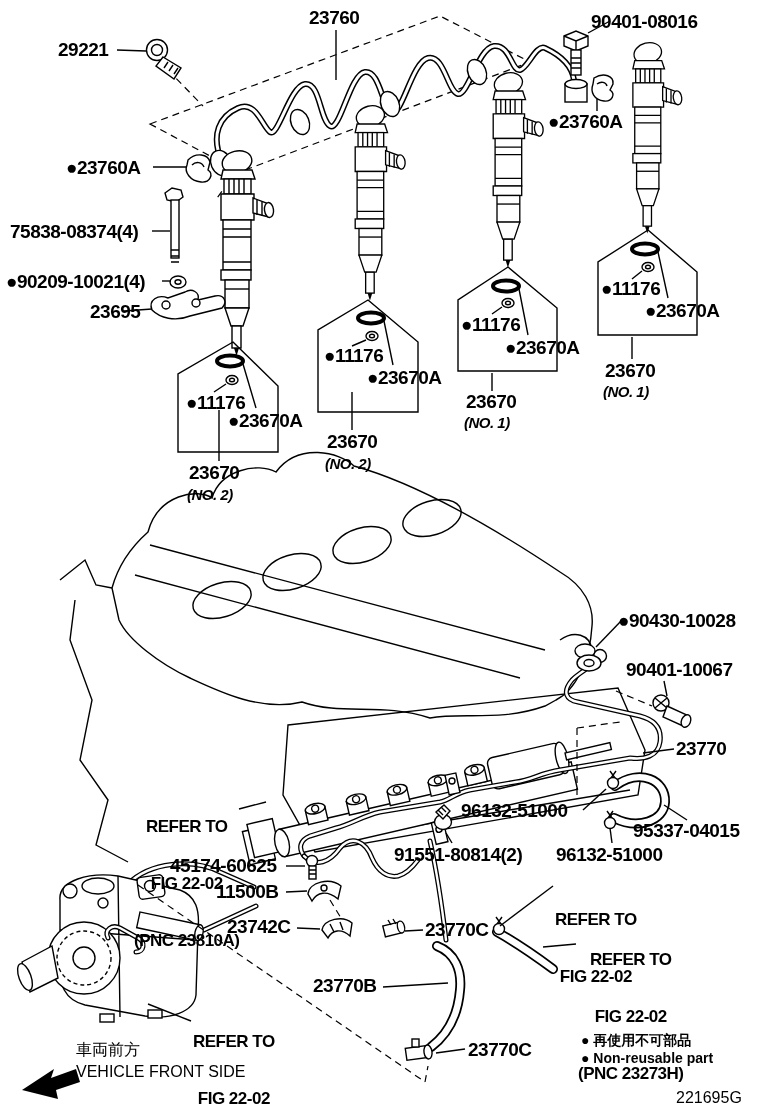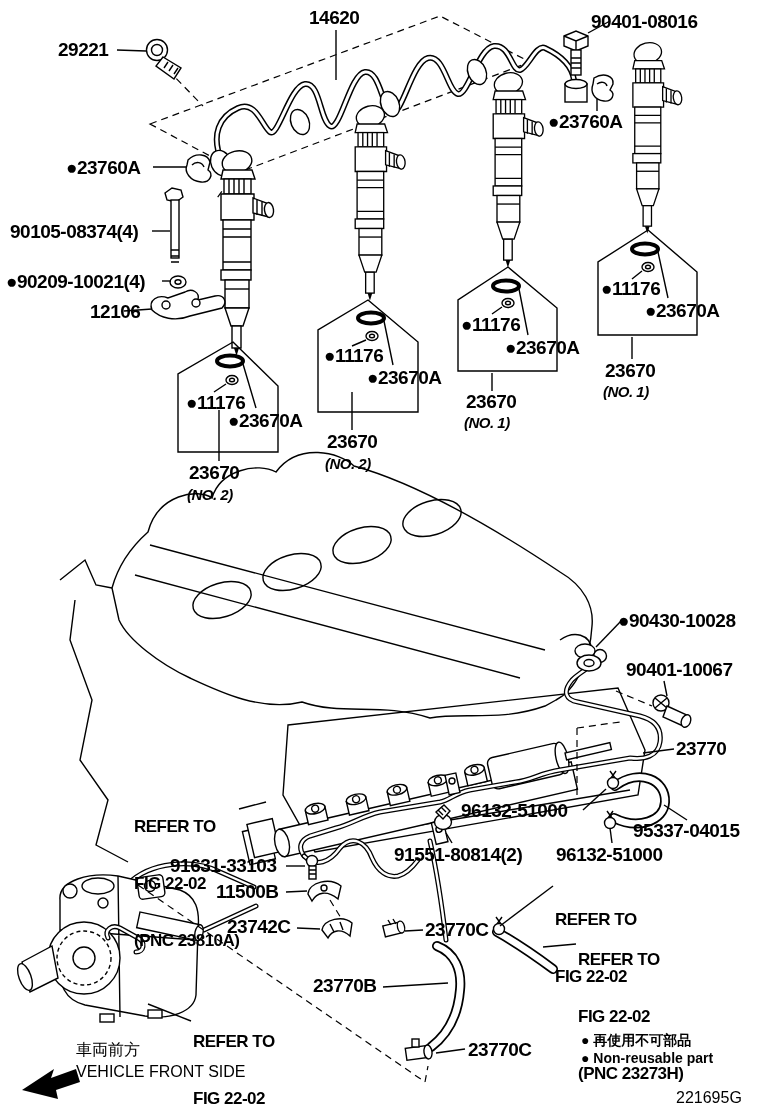--- a/index.html
+++ b/index.html
@@ -2,21 +2,21 @@
 <html><head>
 <meta charset="utf-8">
 <style>
   html,body{margin:0;padding:0;background:#fff;}
   #stage{position:relative;width:760px;height:1112px;background:#ffffff;overflow:hidden;
          font-family:"Liberation Sans",sans-serif;color:#000;}
   #art{position:absolute;left:0;top:0;}
   .lbl{position:absolute;white-space:pre;font-weight:bold;font-size:19px;line-height:1;
        letter-spacing:-0.5px;color:#000;}
   .sm{font-size:15px;letter-spacing:-0.5px;font-style:italic;}
-  .ref{font-size:17px;line-height:19px;}
+  .ref{font-size:17px;line-height:19px;text-align:center;}
   .plain{font-weight:normal;font-size:16px;letter-spacing:0;}
   .legend{font-weight:bold;font-size:14px;letter-spacing:0;}
   svg *{vector-effect:none;}
   .ln{stroke:#000;stroke-width:1.4;fill:none;}
   .part{stroke:#000;stroke-width:1.4;fill:#fff;}
   .dash{stroke:#000;stroke-width:1.2;fill:none;stroke-dasharray:7 5;}
   .pipe-o{stroke:#000;stroke-width:6;fill:none;stroke-linecap:round;}
   .pipe-i{stroke:#fff;stroke-width:3;fill:none;stroke-linecap:round;}
   .tube-o{stroke:#000;stroke-width:5;fill:none;stroke-linecap:round;}
   .tube-i{stroke:#fff;stroke-width:2.4;fill:none;stroke-linecap:round;}
@@ -304,28 +304,28 @@
     <path d="M553,886 L500,926"></path>
     <path d="M576,944 L543,947"></path>
     <path d="M383,987 L448,983"></path>
     <path d="M191,1021 L148,1004"></path>
     <path d="M465,1049 L436,1053"></path>
   </g>
 
   <path d="M22,1090 L54,1069 L51,1078 L76,1069 L80,1082 L56,1090 L58,1099 Z" fill="#000"></path>
 </svg>
 
-  <div class="lbl" style="left:309px;top:8px">14620</div>
+  <div class="lbl" style="left:309px;top:8px">23760</div>
   <div class="lbl" style="left:591px;top:12px">90401-08016</div>
   <div class="lbl" style="left:58px;top:40px">29221</div>
   <div class="lbl" style="left:548px;top:112px">●23760A</div>
   <div class="lbl" style="left:66px;top:158px">●23760A</div>
-  <div class="lbl" style="left:10px;top:222px">90105-08374(4)</div>
+  <div class="lbl" style="left:10px;top:222px">75838-08374(4)</div>
   <div class="lbl" style="left:6px;top:272px">●90209-10021(4)</div>
-  <div class="lbl" style="left:90px;top:302px">12106</div>
+  <div class="lbl" style="left:90px;top:302px">23695</div>
 
   <div class="lbl" style="left:186px;top:393px">●11176</div>
   <div class="lbl" style="left:228px;top:411px">●23670A</div>
   <div class="lbl" style="left:189px;top:463px">23670</div>
   <div class="lbl sm" style="left:187px;top:487px">(NO. 2)</div>
 
   <div class="lbl" style="left:324px;top:346px">●11176</div>
   <div class="lbl" style="left:367px;top:368px">●23670A</div>
   <div class="lbl" style="left:327px;top:432px">23670</div>
   <div class="lbl sm" style="left:325px;top:456px">(NO. 2)</div>
@@ -347,21 +347,21 @@
   <div class="lbl ref" style="left:134px;top:779px">
     <div>REFER TO</div>
     <div>FIG 22-02</div>
     <div>(PNC 23810A)</div>
   </div>
 
   <div class="lbl" style="left:461px;top:801px">96132-51000</div>
   <div class="lbl" style="left:633px;top:821px">95337-04015</div>
   <div class="lbl" style="left:394px;top:845px">91551-80814(2)</div>
   <div class="lbl" style="left:556px;top:845px">96132-51000</div>
-  <div class="lbl" style="left:170px;top:856px">91631-33103</div>
+  <div class="lbl" style="left:170px;top:856px">45174-60625</div>
   <div class="lbl" style="left:216px;top:882px">11500B</div>
   <div class="lbl" style="left:227px;top:917px">23742C</div>
   <div class="lbl" style="left:425px;top:920px">23770C</div>
 
   <div class="lbl ref" style="left:555px;top:872px">
     <div>REFER TO</div>
     <div>FIG 22-02</div>
   </div>
 
   <div class="lbl ref" style="left:578px;top:912px">

